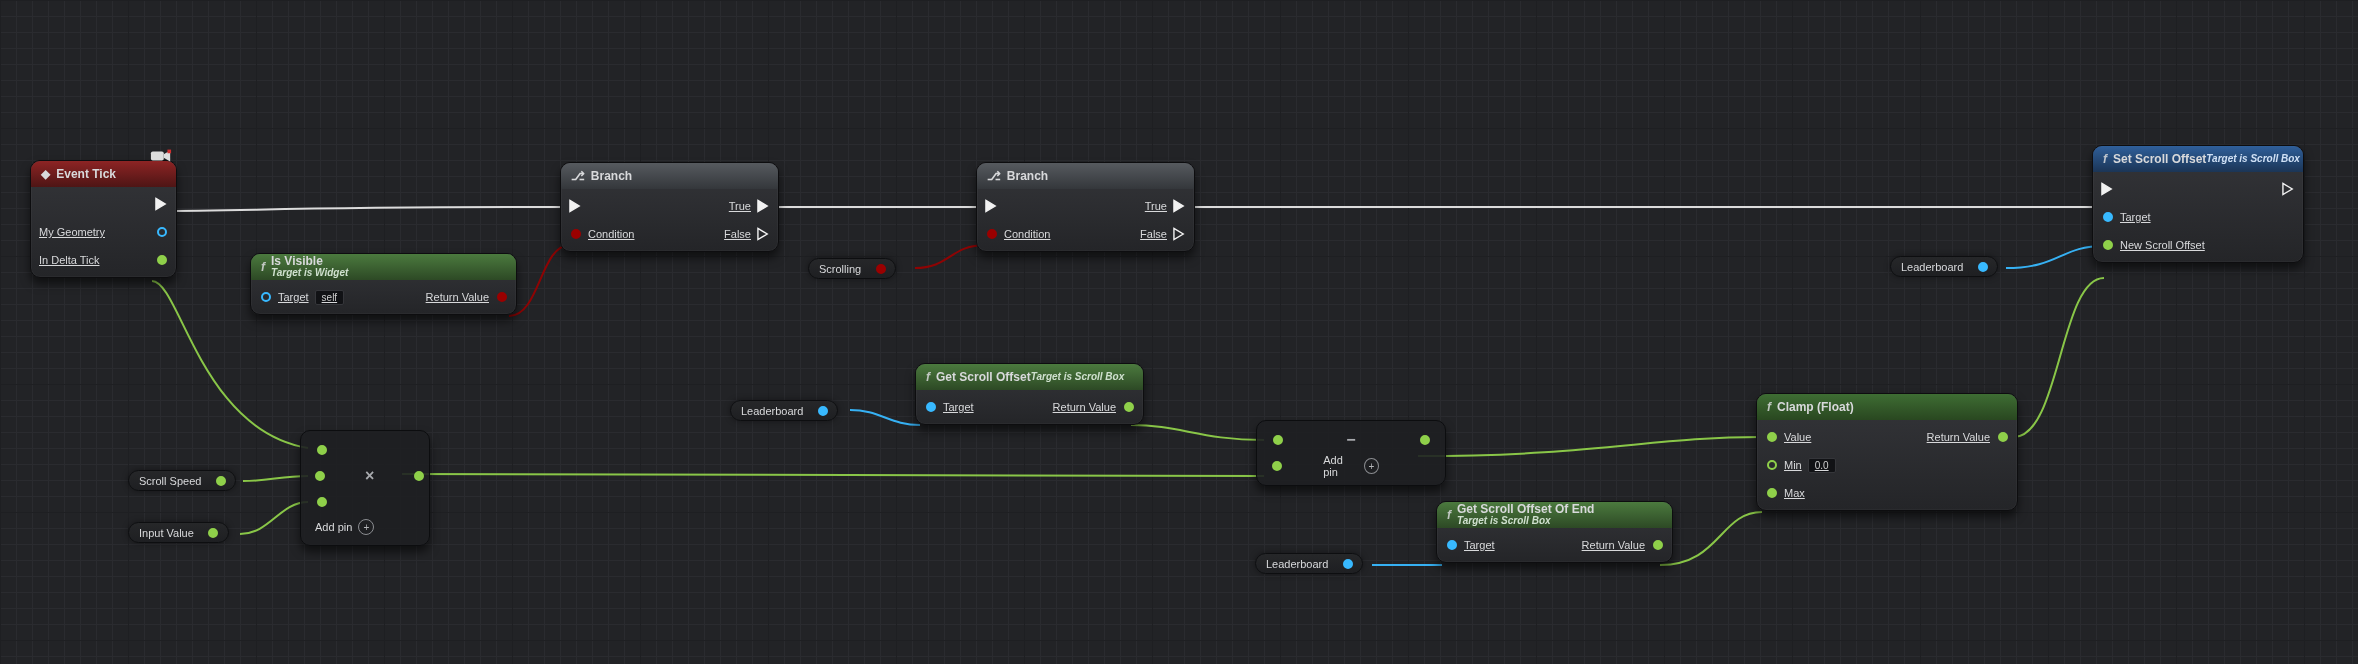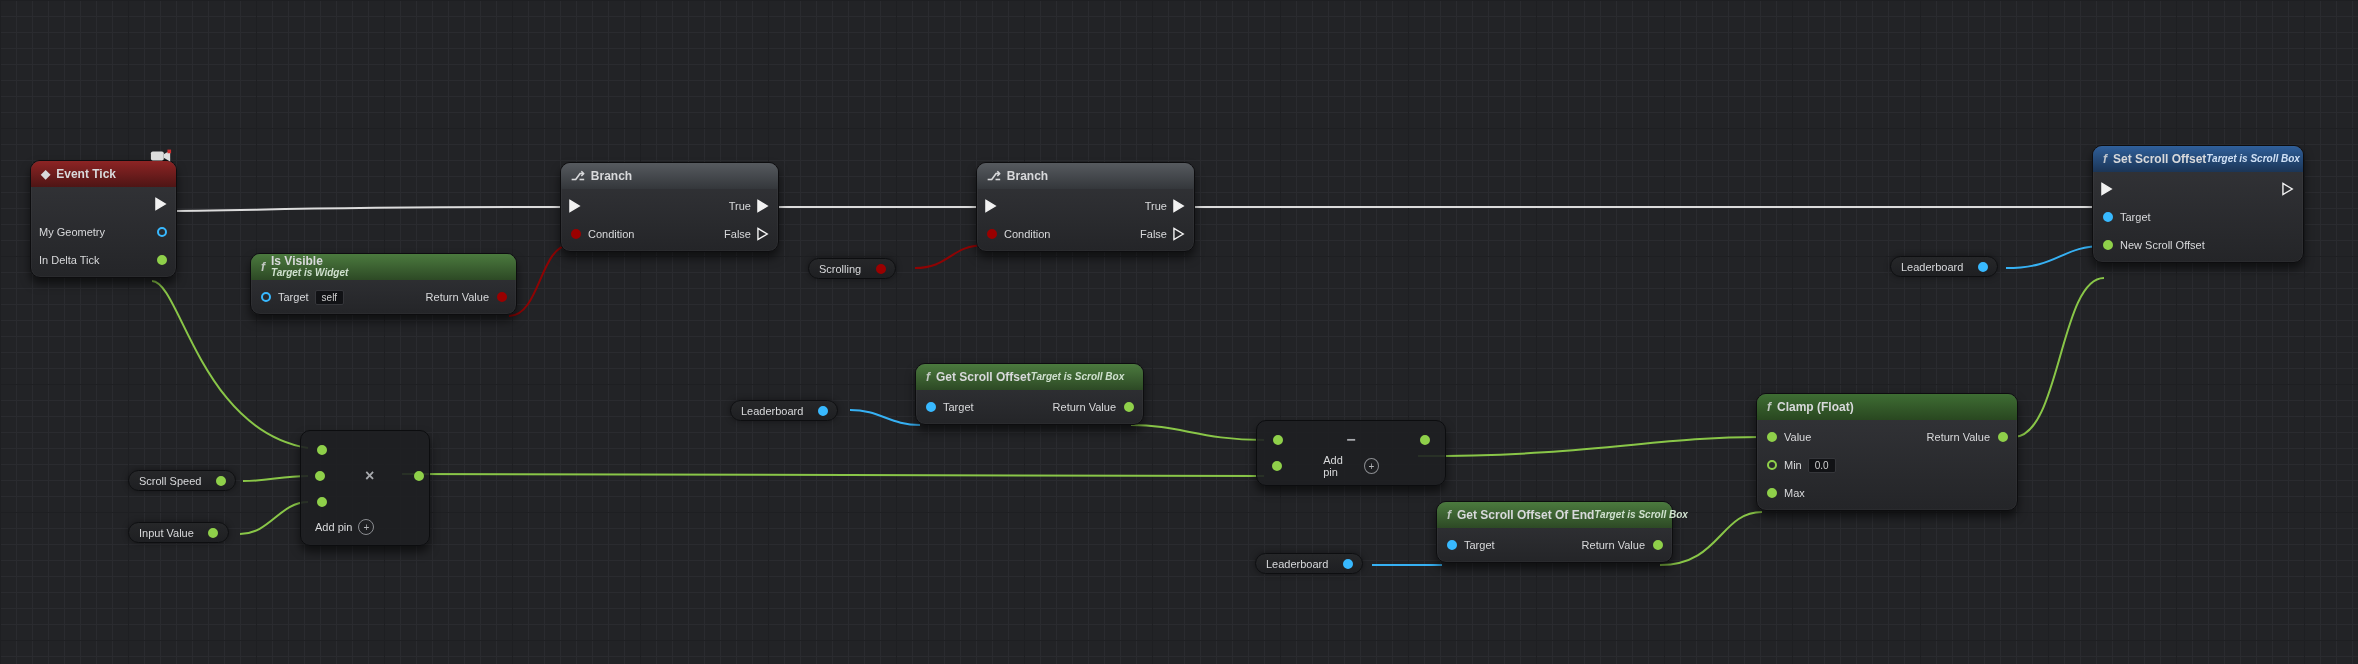--- a/index.html
+++ b/index.html
@@ -45,21 +45,21 @@
 .hdr{height:26px;border-radius:9px 9px 0 0;display:flex;align-items:center;padding:0 10px;gap:6px;
   font-size:12px;font-weight:bold;white-space:nowrap;}
 .hdr .fa{font-family:inherit;font-style:italic;opacity:.85;}
 .sub{font-size:10px;font-weight:bold;font-style:italic;color:#cfe0ce;}
 .hdr-red{background:linear-gradient(#8d2424,#4e1515);}
 .hdr-blue{background:linear-gradient(#2f5f9a,#1b3556);}
 .hdr-green{background:linear-gradient(#4b7a3e,#2d4925);}
 .hdr-gray{background:linear-gradient(#565a5f,#34373b);}
 .hdr-green2{background:linear-gradient(#3e6d33,#294720);}
 .body{padding:6px 8px;display:flex;flex-direction:column;gap:6px;}
-.row{display:flex;align-items:center;justify-content:flex-start;height:22px;}
+.row{display:flex;align-items:center;justify-content:flex-start;height:22px;text-decoration:underline;}
 .pins-l,.pins-r{display:flex;align-items:center;gap:6px;}
 .pins-l{justify-content:flex-start;}
 .pins-r{justify-content:flex-end;flex:1;}
 .pl{font-size:11px;color:var(--txt);}
 .pin{width:13px;height:13px;display:flex;align-items:center;justify-content:center;}
 .pin .c{width:10px;height:10px;border-radius:50%;border:2px solid;box-sizing:border-box;}
 .pin.full .c{background:currentColor;}
 .pin-exec svg{width:14px;height:14px;display:block;}
 .pin-exec.full svg polygon{fill:var(--pin-exec);}
 .pin-exec svg polygon{fill:none;stroke:var(--pin-exec);stroke-width:1.5;}
@@ -309,21 +309,21 @@
 <div class="chip" style="left:730px;top:400px">
   <span>Leaderboard</span>
   <span class="pin pin-obj full">
         <span class="c"></span>
       </span>
 </div>
 
 <div class="node" style="left:1436px;top:501px;width:235px">
   <div class="hdr hdr-green">
     <span class="fa">f</span>
-    <span style="display:flex;flex-direction:row;line-height:12px">
+    <span style="display:flex;flex-direction:column;line-height:12px">
       <span>Get Scroll Offset Of End</span>
       <span class="sub">Target is Scroll Box</span>
     </span>
   </div>
   <div class="body">
     <div class="row">
       <span class="pins-l">
         <span class="pin pin-obj full">
               <span class="c"></span>
             </span>

